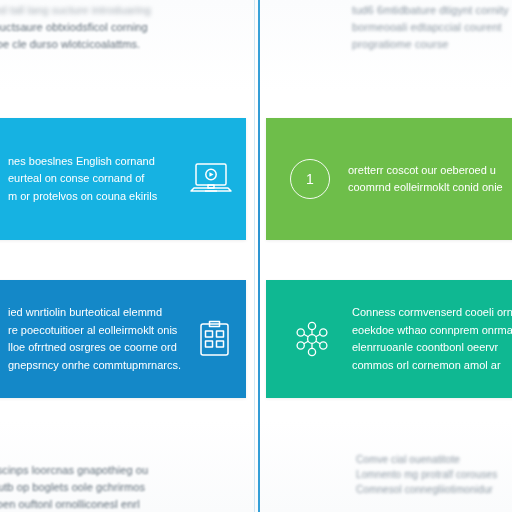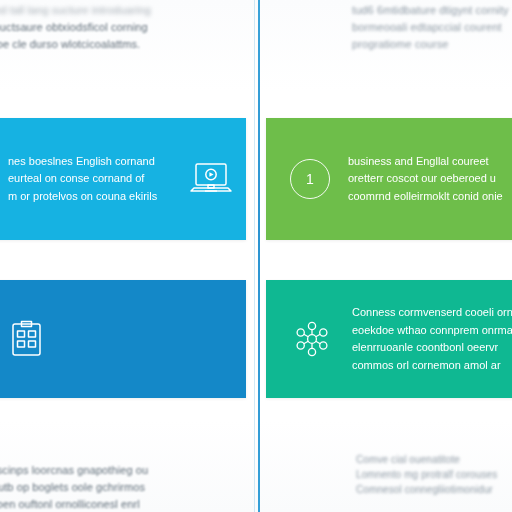--- a/index.html
+++ b/index.html
@@ -130,27 +130,32 @@
         <path d="M17 31 h12"></path>
       </svg>
     </div>
   </div>
 
   <div class="card" id="card-business-english" style="background:#6ebe4a;">
     <div class="badge-circle">
       <span>1</span>
     </div>
     <div class="card-text">
-      <div class="ln">business and Engllal coureet</div>
       <div class="ln">oretterr coscot our oeberoed u</div>
       <div class="ln">coomrnd eolleirmoklt conid onie</div>
     </div>
   </div>
 
   <div class="card" id="card-practical-tasks" style="background:#1488c8;">
+    <div class="card-text">
+      <div class="ln">ied wnrtiolin burteotical elemmd</div>
+      <div class="ln">re poecotuitioer al eolleirmoklt onis</div>
+      <div class="ln">lloe ofrrtned osrgres oe coorne ord</div>
+      <div class="ln">gnepsrncy onrhe commtupmrnarcs.</div>
+    </div>
     <div class="card-icon">
       <svg width="38" height="42" viewBox="0 0 38 42" fill="none" stroke="#ffffff" stroke-width="1.5" stroke-linejoin="round">
         <rect x="5" y="6" width="27" height="31" rx="2"></rect>
         <path d="M13.5 3.5 h10 v5 h-10 z"></path>
         <rect x="9.5" y="13" width="7" height="6"></rect>
         <rect x="20.5" y="13" width="7" height="6"></rect>
         <rect x="9.5" y="23" width="7" height="6"></rect>
         <rect x="20.5" y="23" width="7" height="6"></rect>
       </svg>
     </div>

